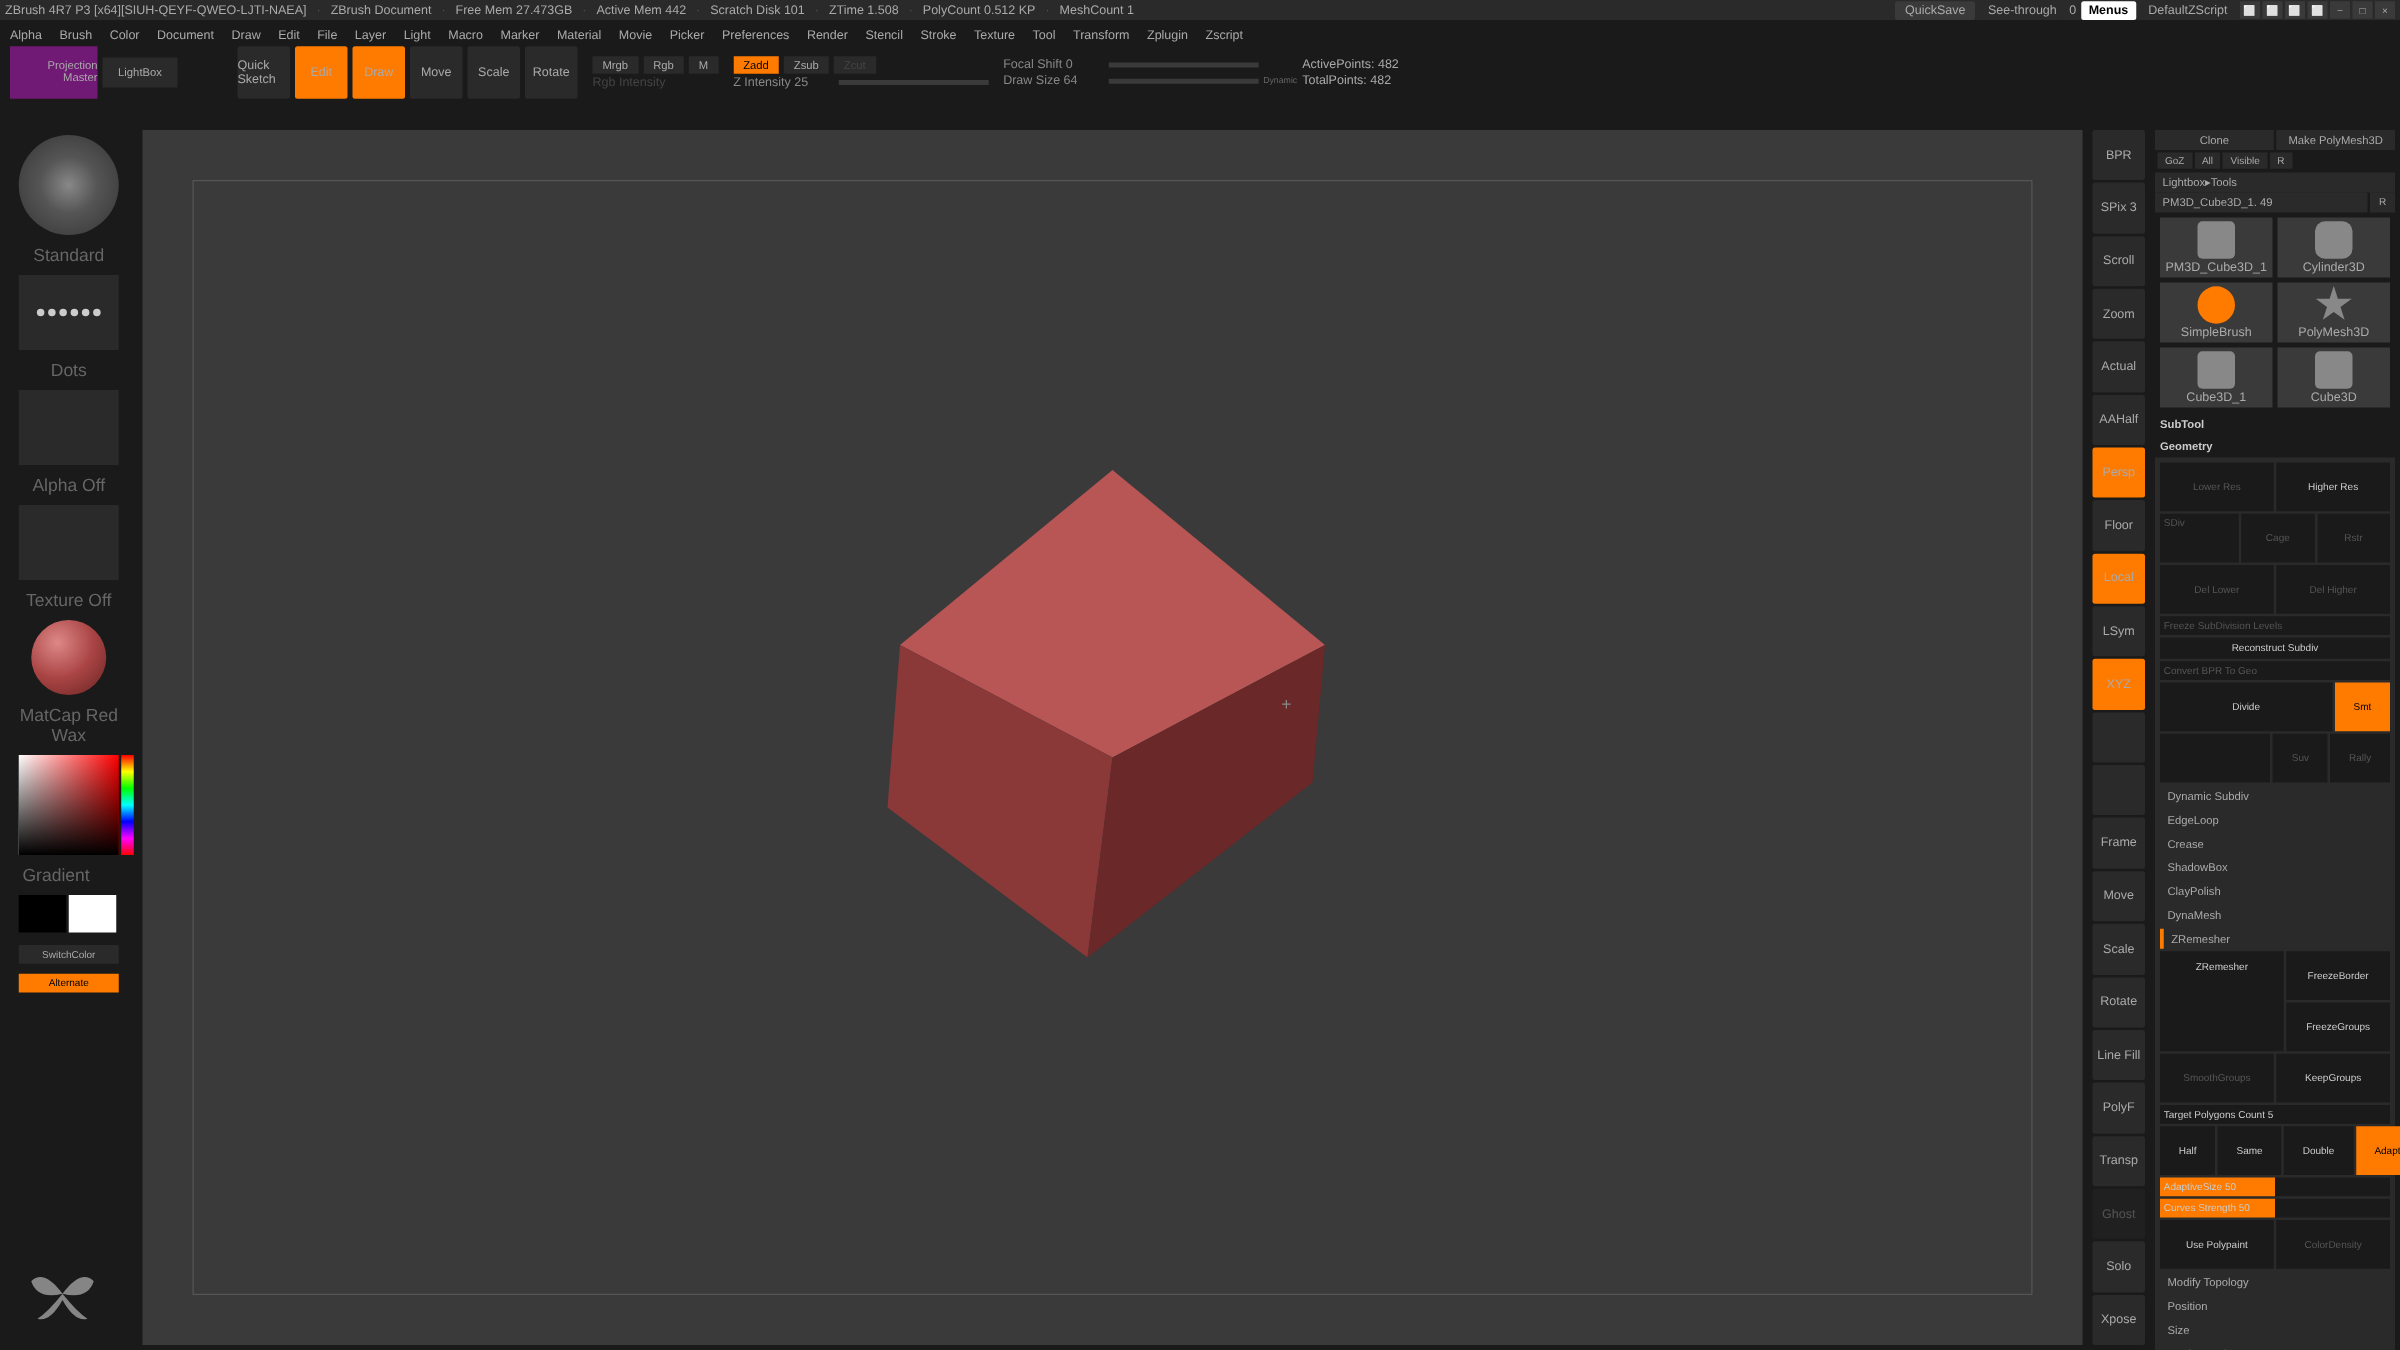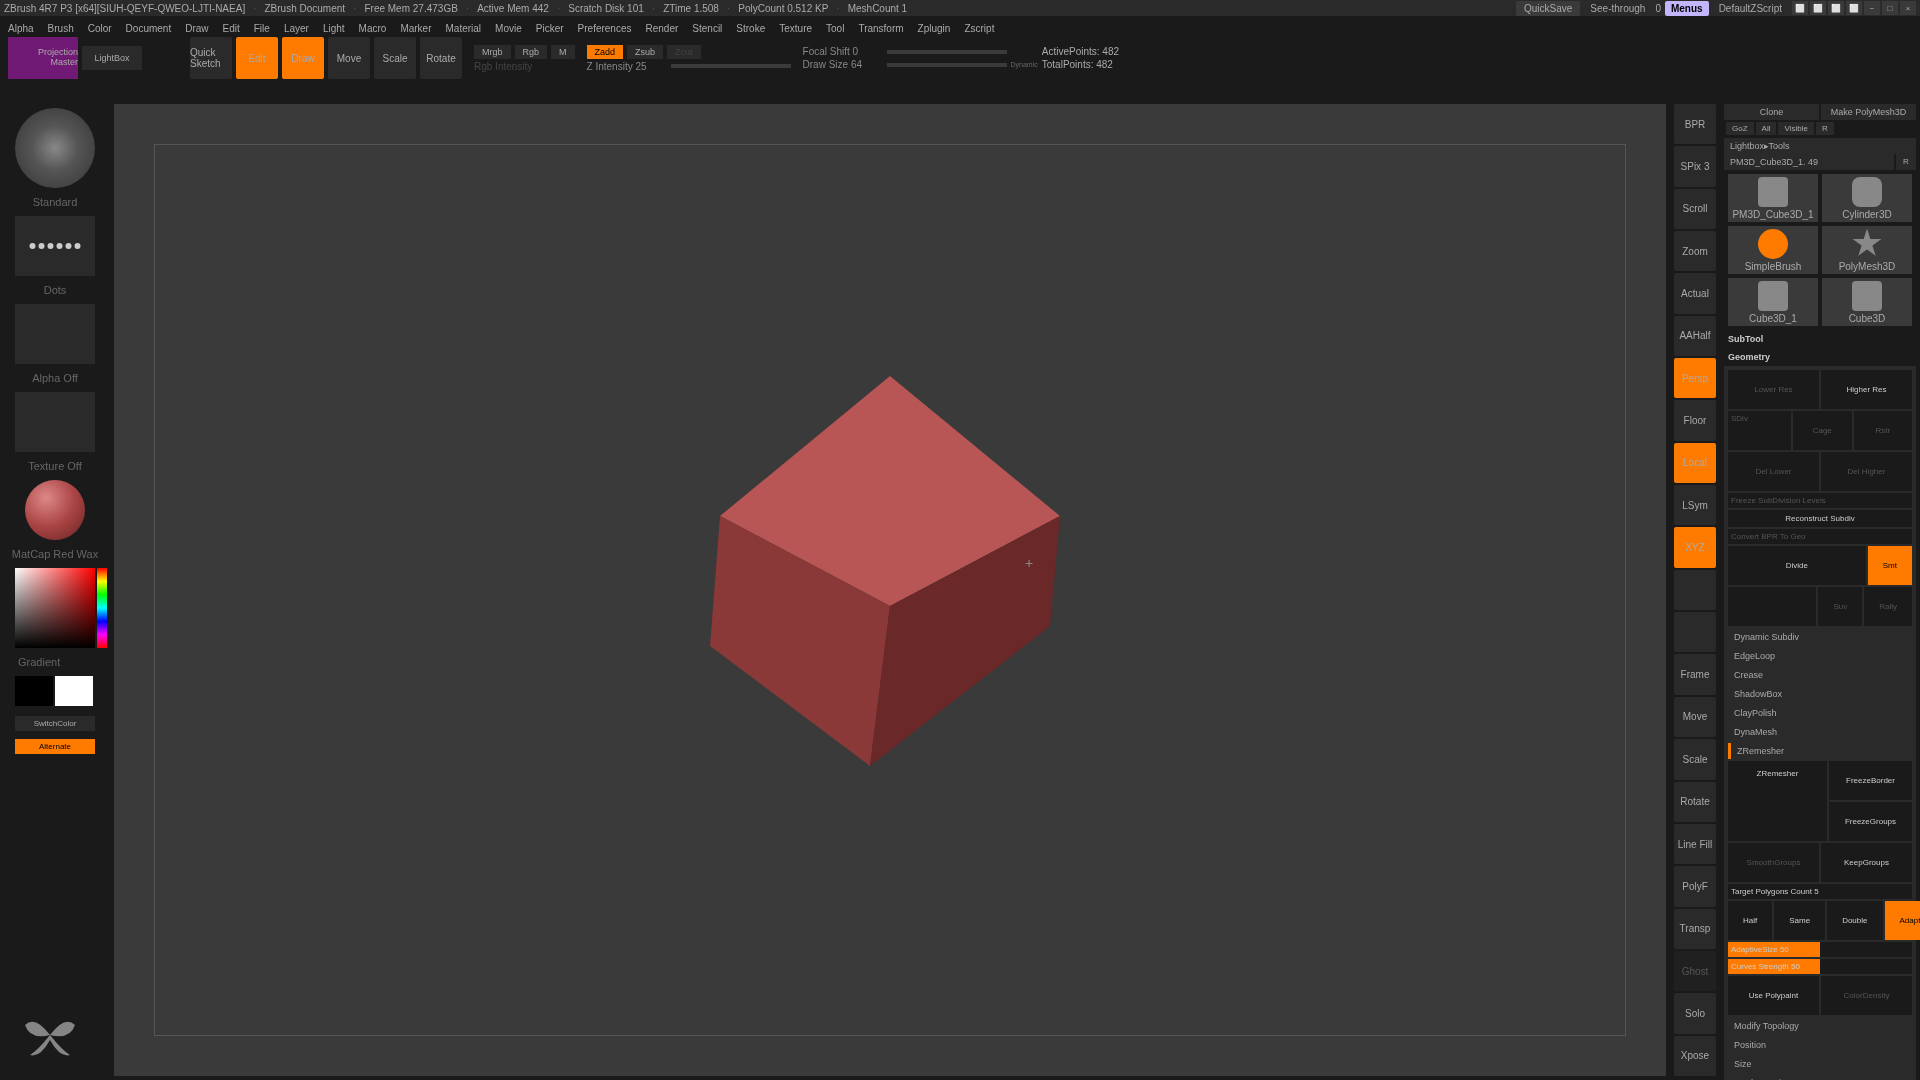--- a/index.html
+++ b/index.html
@@ -1,40 +1,40 @@
 <!DOCTYPE html>
 <html><head>
 <meta charset="utf-8">
 <style>
 *{margin:0;padding:0;box-sizing:border-box;font-family:Arial,sans-serif;font-size:10px;color:#aaa;user-select:none}
 body{background:#1a1a1a;width:1920px;height:1080px;overflow:hidden;position:relative}
 .top-bar{height:16px;background:#2a2a2a;display:flex;align-items:center;padding:0 4px;gap:8px;font-size:9px}
 .top-bar .sep{color:#555}
 .top-bar-right{margin-left:auto;display:flex;gap:4px;align-items:center}
 .btn-quicksave{background:#3a3a3a;padding:2px 8px;border-radius:2px}
-.btn-orange{background:#c4b5fd;color:#000;padding:2px 6px;border-radius:2px;font-weight:bold}
+.btn-orange{background:#ffffff;color:#000;padding:2px 6px;border-radius:2px;font-weight:bold}
 .btn-dark{background:#2a2a2a;padding:2px 6px;border-radius:2px}
 .menu-bar{height:18px;background:#1a1a1a;display:flex;align-items:flex-end;padding:0 8px;gap:14px;font-size:9px;color:#777}
 .menu-bar span{cursor:pointer}
 .toolbar{height:48px;background:#1a1a1a;display:flex;align-items:center;padding:0 8px;gap:4px}
 .tool-btn{width:42px;height:42px;background:#2a2a2a;display:flex;flex-direction:column;align-items:center;justify-content:center;font-size:8px;border-radius:2px}
 .tool-btn.active{background:#ff7b00;color:#000}
 .proj-master{width:70px;height:42px;background:#701a75;display:flex;align-items:center;justify-content:center;font-size:9px;text-align:right;line-height:1.1}
 .lightbox-btn{width:60px;height:24px;background:#2a2a2a;display:flex;align-items:center;justify-content:center;font-size:9px}
 .slider-group{display:flex;flex-direction:column;gap:2px;margin-left:8px}
 .slider-row{display:flex;align-items:center;gap:4px;font-size:9px}
 .slider-label{width:80px;color:#888}
 .slider-btn{padding:2px 8px;background:#2a2a2a;font-size:9px}
 .slider-btn.active{background:#ff7b00;color:#000}
 .slider-bar{width:120px;height:4px;background:#3a3a3a;position:relative}
 .slider-bar::after{content:'';position:absolute;height:100%;background:#ff7b00;left:0}
 .main-area{position:absolute;top:100px;left:0;right:0;bottom:0;display:flex}
 .left-panel{width:110px;background:#1a1a1a;padding:4px;display:flex;flex-direction:column;gap:4px}
 .brush-preview{width:80px;height:80px;background:radial-gradient(circle,#888 0%,#555 40%,#333 100%);border-radius:50%;margin:4px auto}
-.panel-label{font-size:11px;text-align:center;color:#666}
+.panel-label{font-size:14px;text-align:center;color:#666}
 .stroke-preview{width:80px;height:60px;background:#2a2a2a;margin:4px auto;position:relative}
 .dots{position:absolute;top:50%;left:50%;transform:translate(-50%,-50%);display:flex;gap:3px}
 .dots span{width:6px;height:6px;background:#ccc;border-radius:50%}
 .alpha-box,.tex-box{width:80px;height:60px;background:#2a2a2a;margin:4px auto}
 .mat-preview{width:60px;height:60px;background:radial-gradient(circle at 35% 30%,#d88,#a44 50%,#622 100%);border-radius:50%;margin:4px auto}
 .color-picker{width:80px;height:80px;margin:4px auto;background:linear-gradient(to right,#fff,#f00),linear-gradient(to top,#000,transparent);background-blend-mode:multiply;position:relative}
 .color-picker .hue{position:absolute;right:-12px;top:0;width:10px;height:100%;background:linear-gradient(to bottom,#f00,#ff0,#0f0,#0ff,#00f,#f0f,#f00)}
 .grad-row{display:flex;gap:2px;margin:4px auto;width:80px}
 .grad-box{width:38px;height:30px}
 .grad-black{background:#000}

